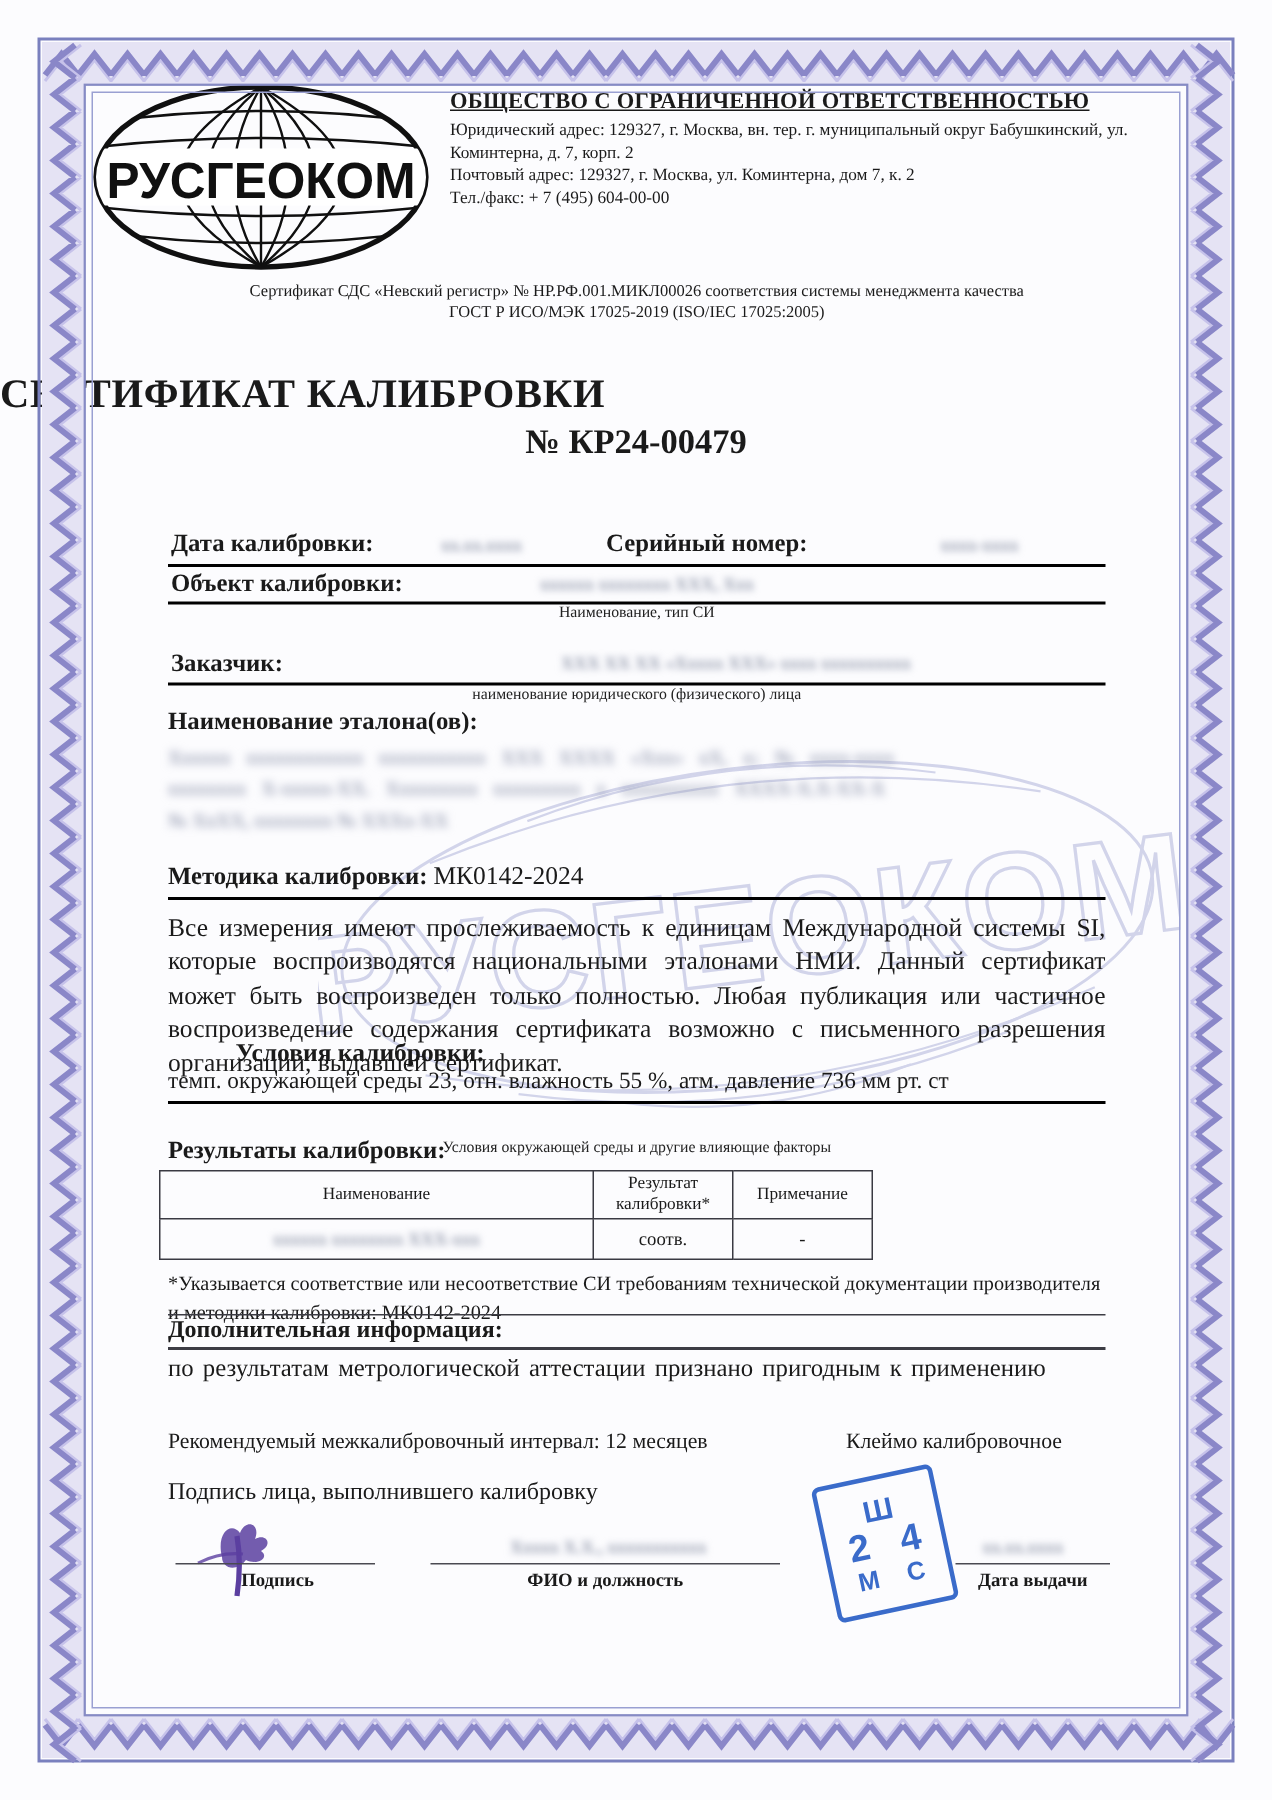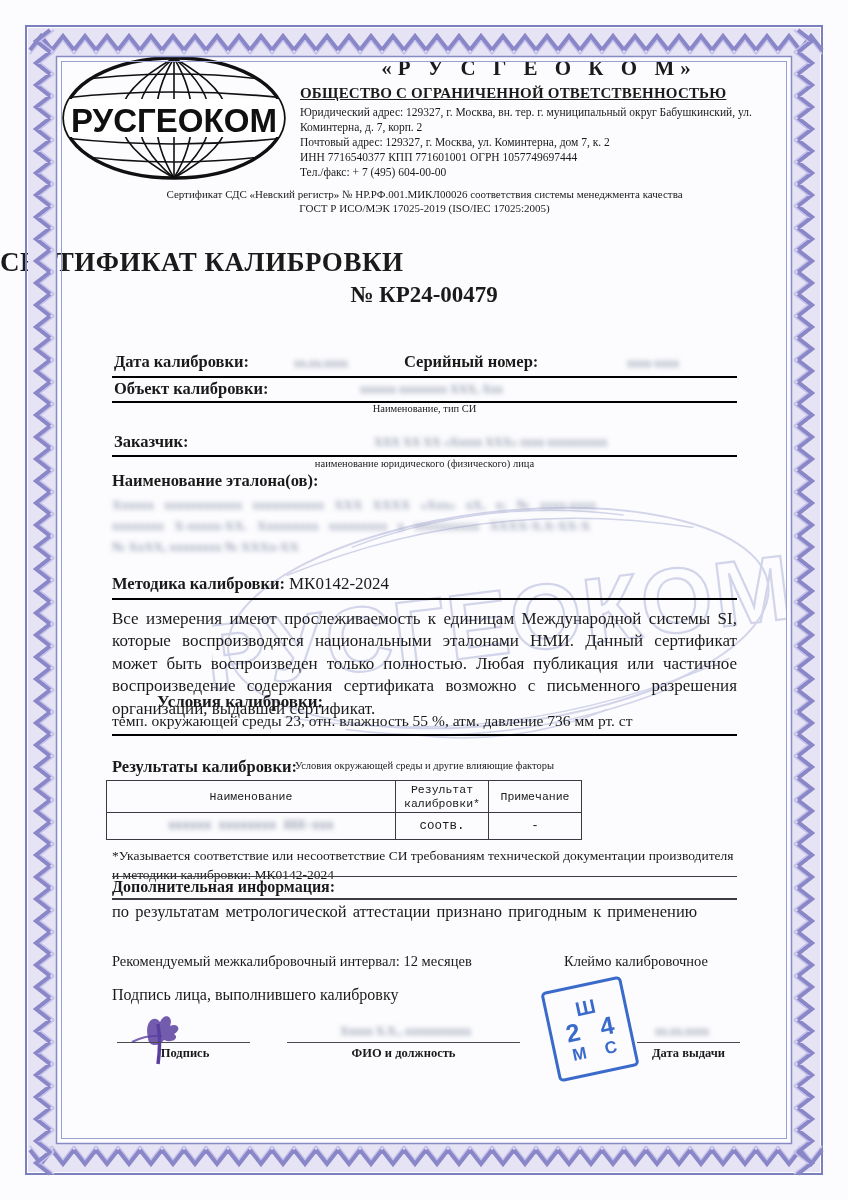--- a/index.html
+++ b/index.html
@@ -24,21 +24,21 @@
   .title2{left:0;top:282px;width:848px;text-align:center;font-size:23px;font-weight:bold;z-index:2;}
   
   .frow{left:112px;width:625px;border-bottom:2px solid #000000;z-index:2;}
   .flabel{font-weight:bold;font-size:16.5px;white-space:nowrap;}
   .caption{font-size:10.5px;text-align:center;color:#222;z-index:2;}
   .redacted{filter:blur(2.6px);color:#9097ab;font-weight:600;font-size:12px;white-space:nowrap;}
   .redline{filter:blur(2.8px);color:#9aa0b6;font-weight:600;font-size:13px;line-height:21px;overflow:hidden;white-space:nowrap;}
   .sechead{font-weight:bold;font-size:16.5px;z-index:2;}
   .body-par{font-size:17px;line-height:22.4px;text-align:justify;z-index:2;}
   
-  table.results{border-collapse:collapse;z-index:2;position:absolute;left:106px;top:780px;font-family:Liberation Mono, monospace;}
+  table.results{border-collapse:collapse;z-index:2;position:absolute;left:106px;top:780px;}
   table.results th,table.results td{border:1.4px solid #3a3a42;padding:2px 4px;text-align:center;}
   table.results th{font-weight:normal;font-size:11.5px;line-height:13.5px;}
   table.results td{font-size:12.5px;height:22px;}
   .c1{width:280px;}.c2{width:84px;}.c3{width:84px;}
   
   .addhead{left:112px;top:876px;width:625px;border-top:1.8px solid #3c3c44;border-bottom:2px solid #3c3c44;
            font-weight:bold;font-size:16px;padding:1px 0 2px 0;z-index:2;}
   .addval{left:112px;top:902px;width:625px;font-size:16.5px;word-spacing:2px;z-index:2;}
   .small14{font-size:14.5px;z-index:2;}
   .sigline{border-bottom:1.5px solid #4a4a52;z-index:2;}
@@ -107,27 +107,25 @@
       <path d="M6,28 Q116,12 226,28"></path>
         <path d="M6,44 Q116,32 226,44"></path>
       <path d="M6,84 Q116,96 226,84"></path>
         <path d="M6,100 Q116,116 226,100"></path>
       <rect x="2" y="45" width="228" height="38" fill="#ffffff" stroke="none"></rect>
     </g>
     <text x="116" y="78" text-anchor="middle" font-family="Liberation Sans, sans-serif" font-weight="bold" font-size="34" fill="#101010" textLength="206" lengthAdjust="spacingAndGlyphs">РУСГЕОКОМ</text>
   </svg>
 
   <div class="abs hdr">
-    <div class="brand">«Р У С Г Е О К О М»</div>
     <div class="org">ОБЩЕСТВО С ОГРАНИЧЕННОЙ ОТВЕТСТВЕННОСТЬЮ</div>
     <div class="addr">
       <div>Юридический адрес: 129327, г. Москва, вн. тер. г. муниципальный округ Бабушкинский, ул.</div>
       <div>Коминтерна, д. 7, корп. 2</div>
       <div>Почтовый адрес: 129327, г. Москва, ул. Коминтерна, дом 7, к. 2</div>
-      <div>ИНН 7716540377 КПП 771601001 ОГРН 1057749697444</div>
       <div>Тел./факс: + 7 (495) 604-00-00</div>
     </div>
   </div>
 
   <div class="abs accr">
     <div>Сертификат СДС «Невский регистр» № НР.РФ.001.МИКЛ00026 соответствия системы менеджмента качества</div>
     <div>ГОСТ Р ИСО/МЭК 17025-2019 (ISO/IEC 17025:2005)</div>
   </div>
 
   <div class="abs title1">СЕРТИФИКАТ КАЛИБРОВКИ</div>

